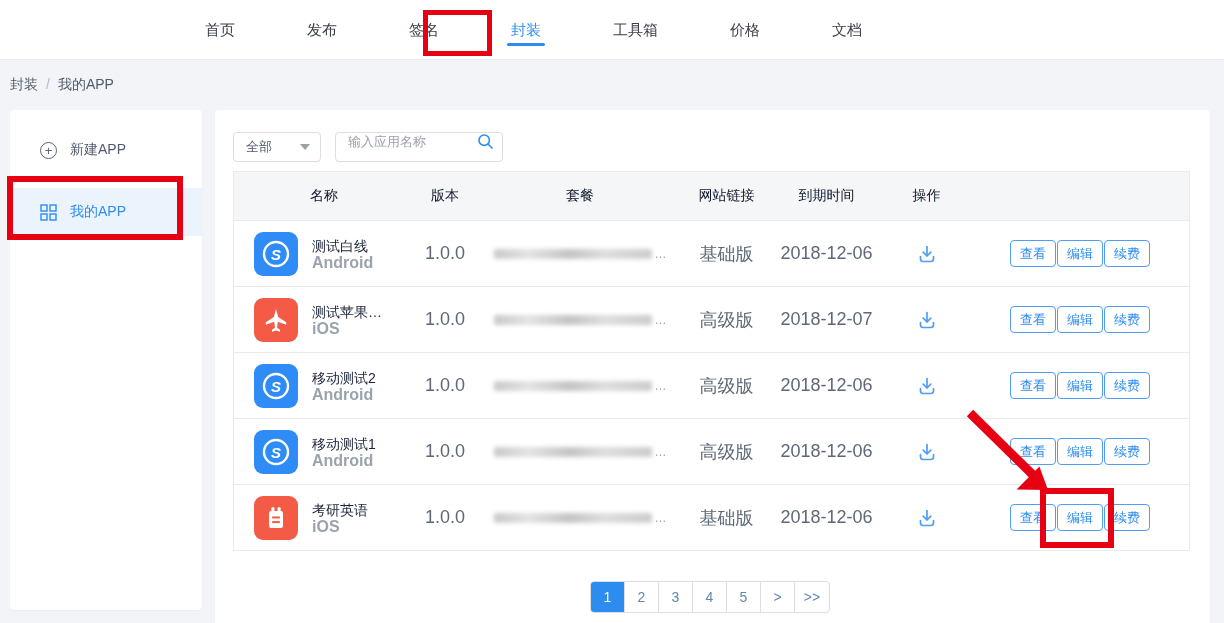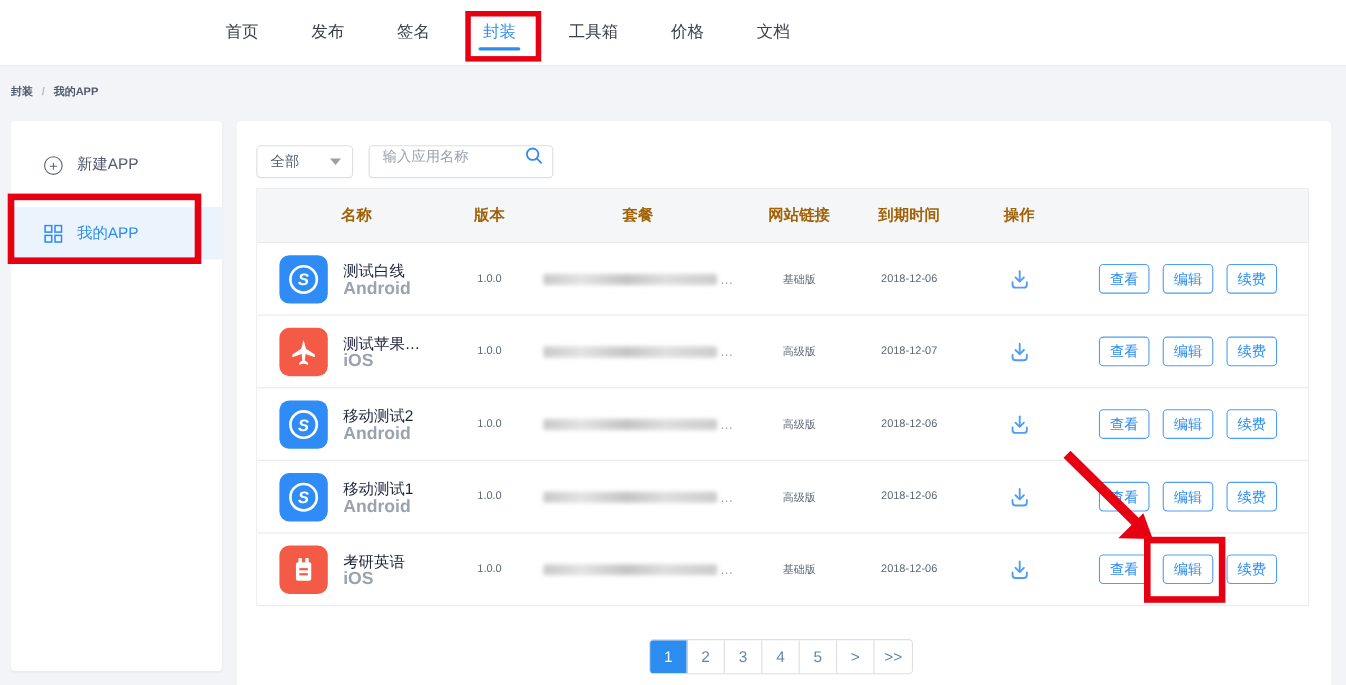--- a/index.html
+++ b/index.html
@@ -10,34 +10,34 @@
     font-family:"Liberation Sans","DejaVu Sans",sans-serif;
     color:#515a6e;
   }
   
   .topbar {
     position:absolute; left:0; top:0; width:1224px; height:60px;
     background:#fff; border-bottom:1px solid #ececec;
   }
   .nav {
     position:absolute; left:205px; top:0; height:59px;
-    display:flex; align-items:center; gap:48px; list-style:none;
+    display:flex; align-items:center; gap:72px; list-style:none;
   }
   .nav-item {
     position:relative; height:59px; line-height:59px;
     font-size:15px; color:#3c4149; cursor:pointer; white-space:nowrap;
   }
   .nav-item.active { color:#2d8cf0; }
   .nav-item.active::after {
     content:""; position:absolute; left:-4px; right:-4px; bottom:13px;
     height:3px; background:#2d8cf0; border-radius:2px;
   }
   
   .breadcrumb {
-    position:absolute; left:10px; top:76px; font-size:10px; color:#515a6e;font-weight:bold;
+    position:absolute; left:10px; top:76px; font-size:14px; color:#515a6e;
   }
   .breadcrumb .sep { color:#b4bac4; margin:0 8px; }
   
   .card { position:absolute; background:#fff; border-radius:4px;
           box-shadow:0 1px 2px rgba(0,0,0,0.04); }
   .sidebar { left:10px; top:110px; width:192px; height:500px; }
   .mainpanel { left:215px; top:110px; width:995px; height:513px; border-radius:4px 4px 0 0; }
   
   .side-item {
     display:flex; align-items:center; gap:13px;
@@ -74,38 +74,38 @@
   }
   .search-box input::placeholder { color:#9aa1ab; }
   
   .table { position:absolute; left:18px; top:61px; width:957px;
            border:1px solid #e8eaec; }
   .tr { display:grid;
         grid-template-columns:180px 62px 208px 85px 115px 85px 222px; }
   .th, .td { display:flex; align-items:center; justify-content:center;
              font-size:14px; }
   .thead { background:#f5f6f8; height:48px; }
-  .th { font-weight:bold; color:#a16207; }
+  .th { font-weight:normal; color:#0f172a; }
   .row { height:66px; border-top:1px solid #e8eaec; background:#fff; }
   .td.name { justify-content:flex-start; padding-left:20px; gap:14px; }
   .app-icon { width:44px; height:44px; border-radius:9px; flex:0 0 auto;
               display:flex; align-items:center; justify-content:center; }
   .app-icon.blue { background:#2f8cf6; }
   .app-icon.red  { background:#f45b47; }
   .name-text .title { font-size:14px; color:#1c2438; line-height:18px; }
   .name-text .sub   { font-size:16px; color:#9aa3ad; line-height:16px;font-weight:bold; }
-  .td.version, .td.package, .td.expiry { color:#5e6877; font-size:10px; }
+  .td.version, .td.package, .td.expiry { color:#5e6877; font-size:18px; }
   .blur-bar {
     width:158px; height:10px; border-radius:2px;
     background:linear-gradient(90deg,#c9c9c9,#e3e3e3 22%,#c4c4c4 48%,#dedede 70%,#cccccc 100%);
     filter:blur(2px);
   }
   .blur-tail { font-size:12px; color:#9aa3ad; margin-left:3px; }
   .dl-btn { cursor:pointer; display:flex; }
-  .td.actions { gap:12px; }
+  .td.actions { gap:1px; }
   .act-btn {
     min-width:46px; height:27px; padding:0 8px;
     display:inline-flex; align-items:center; justify-content:center;
     border:1px solid #4f9df5; border-radius:4px; background:#fff;
     color:#2d8cf0; font-size:13px; cursor:pointer; white-space:nowrap;
   }
   
   .pagination {
     position:absolute; left:375px; top:471px; height:32px;
     display:flex; border:1px solid #dcdee2; border-radius:4px;

